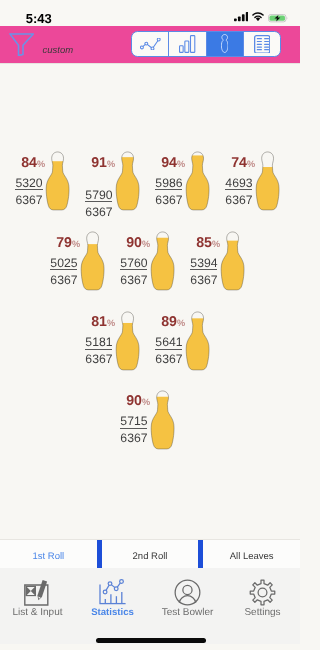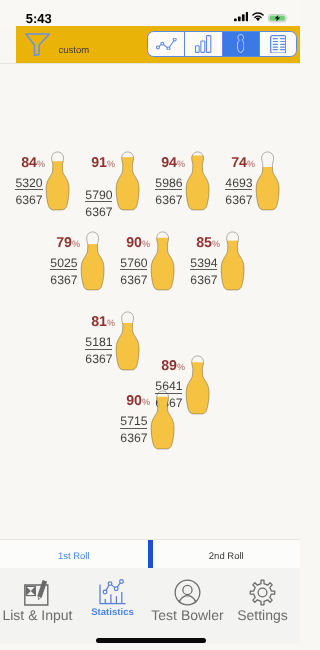--- a/index.html
+++ b/index.html
@@ -15,21 +15,21 @@
 
   
   .statusbar { position:absolute; top:0; left:0; width:300px; height:26px; background:#f9f8f4;}
   .status-time {
     position:absolute; left:25.8px; top:12.1px;
     font-size:13px; font-weight:bold; color:#000; line-height:1;
   }
   .status-right { position:absolute; left:233.9px; top:12.3px; display:flex; align-items:flex-start; }
 
   
-  .filterbar { position:absolute; top:26px; left:16px; width:300px; height:37px; background:#eab308; }
+  .filterbar { position:absolute; top:26px; left:0; width:300px; height:37px; background:#ec4899;font-style:italic; }
   .funnel { position:absolute; left:9.1px; top:6.6px; display:block; }
   .filter-label { position:absolute; left:42.4px; top:18.9px; font-size:9.5px; color:#3a3a3a; letter-spacing:0.05px;}
   .divider { position:absolute; top:63px; left:0; width:300px; height:1px; background:#e6e4df; }
 
   
   .seg { position:absolute; left:131.1px; top:4.7px; display:flex; width:149.8px; height:26.6px;
          border:1px solid #5b8ae6; border-radius:6.5px; overflow:hidden; background:#fbfaf7;}
   .seg-item { flex:1; display:flex; align-items:center; justify-content:center;
               border-right:1px solid #5b8ae6; }
   .seg-item:last-child { border-right:none; }
@@ -55,21 +55,21 @@
              font-size:9.5px; color:#3a3a3a; border-right:5px solid #1d4ed8; }
   .rolltab:last-child { border-right:none; }
   .rolltab.active { color:#4a86e8; }
 
   
   .tabbar { position:absolute; left:0; top:568px; width:300px; height:76px;
             display:flex; background:#f3f3f2; }
   .tab { flex:1; display:flex; flex-direction:column; align-items:center; justify-content:flex-start; padding-top:5px;}
   .tab-ic svg { display:block; }
   .tab-ic { height:33px; display:flex; align-items:flex-end; justify-content:center; }
-  .tab-label { font-size:14px; color:#6d6d6d; margin-top:2.2px; line-height:1;}
+  .tab-label { font-size:10px; color:#6d6d6d; margin-top:2.2px; line-height:1;}
   .tab.active .tab-label { color:#4a86e8; font-weight:bold; font-size:9.6px;}
   .home-ind { position:absolute; left:96px; top:638px;
               width:110px; height:4.7px; background:#0a0a0a; border-radius:2.5px; }
 </style>
 </head>
 <body>
 
 <div class="phone">
 
   <div class="statusbar">
@@ -314,21 +314,21 @@
         <svg class="pinwrap" style="left:50px;top:0;" width="25.23" height="61.24" viewBox="0 0 24.8 61.5">
           <defs>
             <clipPath id="pc7">
               <path d="M12.4 0.95 C15.85 0.95 18.35 3.6 18.35 7.3 C18.35 10.3 17.2 11.9 17.2 14.6 C17.2 16.7 17.5 17.8 17.5 19.8 C17.5 24.6 23.9 27.5 23.9 37.8 C23.9 45.5 22.6 51.7 21.6 55.0 C20.8 57.6 19.1 59.2 16.5 59.2 L8.3 59.2 C5.7 59.2 4.0 57.6 3.2 55.0 C2.2 51.7 0.9 45.5 0.9 37.8 C0.9 27.5 7.3 24.6 7.3 19.8 C7.3 17.8 7.6 16.7 7.6 14.6 C7.6 11.9 6.45 10.3 6.45 7.3 C6.45 3.6 8.95 0.95 12.4 0.95 Z"></path>
             </clipPath>
           </defs>
           <rect x="0" y="12.02" width="24.8" height="47.18" fill="#f5c242" clip-path="url(#pc7)"></rect>
           <path d="M12.4 0.95 C15.85 0.95 18.35 3.6 18.35 7.3 C18.35 10.3 17.2 11.9 17.2 14.6 C17.2 16.7 17.5 17.8 17.5 19.8 C17.5 24.6 23.9 27.5 23.9 37.8 C23.9 45.5 22.6 51.7 21.6 55.0 C20.8 57.6 19.1 59.2 16.5 59.2 L8.3 59.2 C5.7 59.2 4.0 57.6 3.2 55.0 C2.2 51.7 0.9 45.5 0.9 37.8 C0.9 27.5 7.3 24.6 7.3 19.8 C7.3 17.8 7.6 16.7 7.6 14.6 C7.6 11.9 6.45 10.3 6.45 7.3 C6.45 3.6 8.95 0.95 12.4 0.95 Z" fill="none" stroke="rgba(60,58,50,0.62)" stroke-width="0.62"></path>
         </svg>
       </div>
-      <div class="cell" style="left: 135.384px; top: 310.554px; width: 75.2313px; height: 61.2361px; margin-top: 44px;">
+      <div class="cell" style="left: 135.384px; top: 310.554px; width: 75.2313px; height: 61.2361px;">
         <div class="stats" style="right:25.515652173913043px;top:4.545922746781116px;">
           <div class="pct">
             <span class="pct-num">89</span>
             <span class="pct-sign">%</span>
           </div>
           <div class="frac" style="margin-right:2.6px;margin-top:7px;">
             <div class="fnum">5641</div>
             <div class="fbar"></div>
             <div class="fden">6367</div>
           </div>
@@ -363,20 +363,21 @@
           </defs>
           <rect x="0" y="6.77" width="24.8" height="52.43" fill="#f5c242" clip-path="url(#pc9)"></rect>
           <path d="M12.4 0.95 C15.85 0.95 18.35 3.6 18.35 7.3 C18.35 10.3 17.2 11.9 17.2 14.6 C17.2 16.7 17.5 17.8 17.5 19.8 C17.5 24.6 23.9 27.5 23.9 37.8 C23.9 45.5 22.6 51.7 21.6 55.0 C20.8 57.6 19.1 59.2 16.5 59.2 L8.3 59.2 C5.7 59.2 4.0 57.6 3.2 55.0 C2.2 51.7 0.9 45.5 0.9 37.8 C0.9 27.5 7.3 24.6 7.3 19.8 C7.3 17.8 7.6 16.7 7.6 14.6 C7.6 11.9 6.45 10.3 6.45 7.3 C6.45 3.6 8.95 0.95 12.4 0.95 Z" fill="none" stroke="rgba(60,58,50,0.62)" stroke-width="0.62"></path>
         </svg>
       </div>
     </div>
 
   <div class="rolltabs" id="rolltabs">
       <div class="rolltab active">1st Roll</div>
       <div class="rolltab">2nd Roll</div>
+      <div class="rolltab">All Leaves</div>
     </div>
 
   <div class="tabbar">
     <div class="tab">
       <div class="tab-ic">
         <svg width="31" height="29" viewBox="0 0 31 29">
           <path d="M2.8 8.05 H25.8 V28.07 H2.8 Z" fill="none" stroke="#6a6a6a" stroke-width="1.4"></path>
           <rect x="3.5" y="8.75" width="10.5" height="10.4" fill="#6a6a6a"></rect>
           <path d="M4.9 10.0 H12.7 L8.8 13.95 Z M4.9 17.9 H12.7 L8.8 13.95 Z" fill="#f3f3f2"></path>
           <path d="M25.1 4.55 L20.64 3.05 L15.45 18.52 L16.38 23.13 L19.91 20.01 Z" fill="#6a6a6a"></path>

